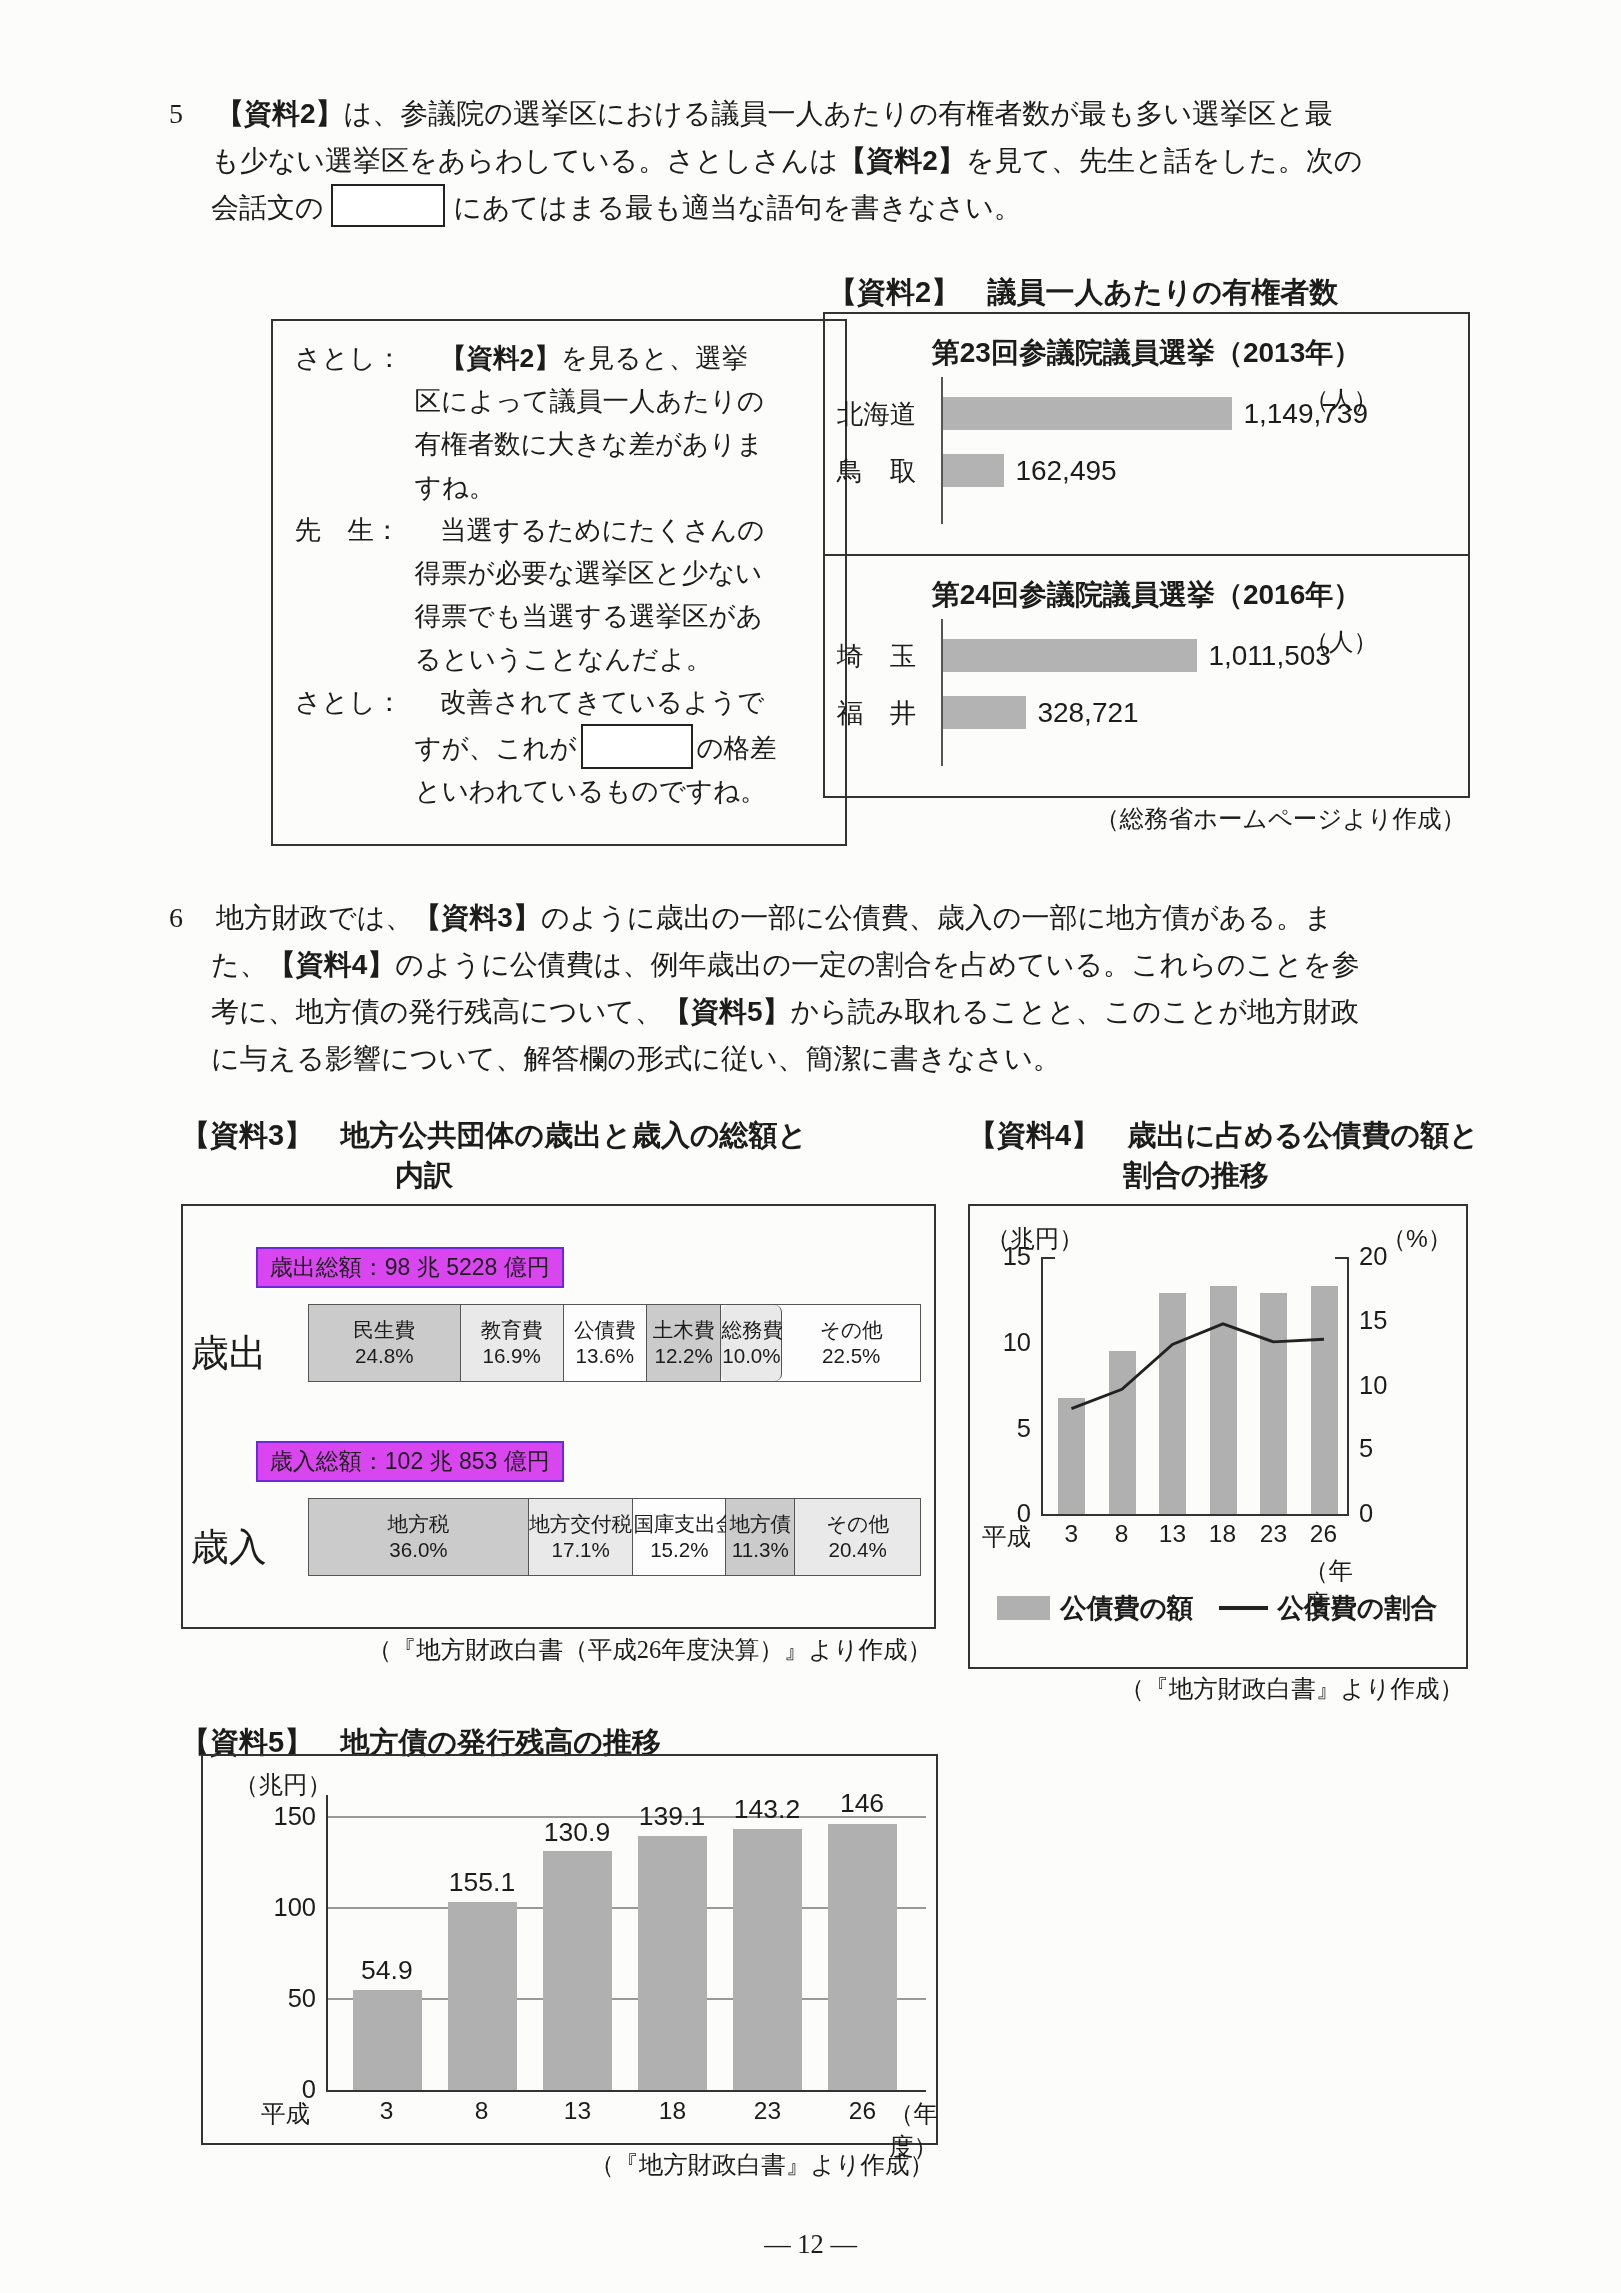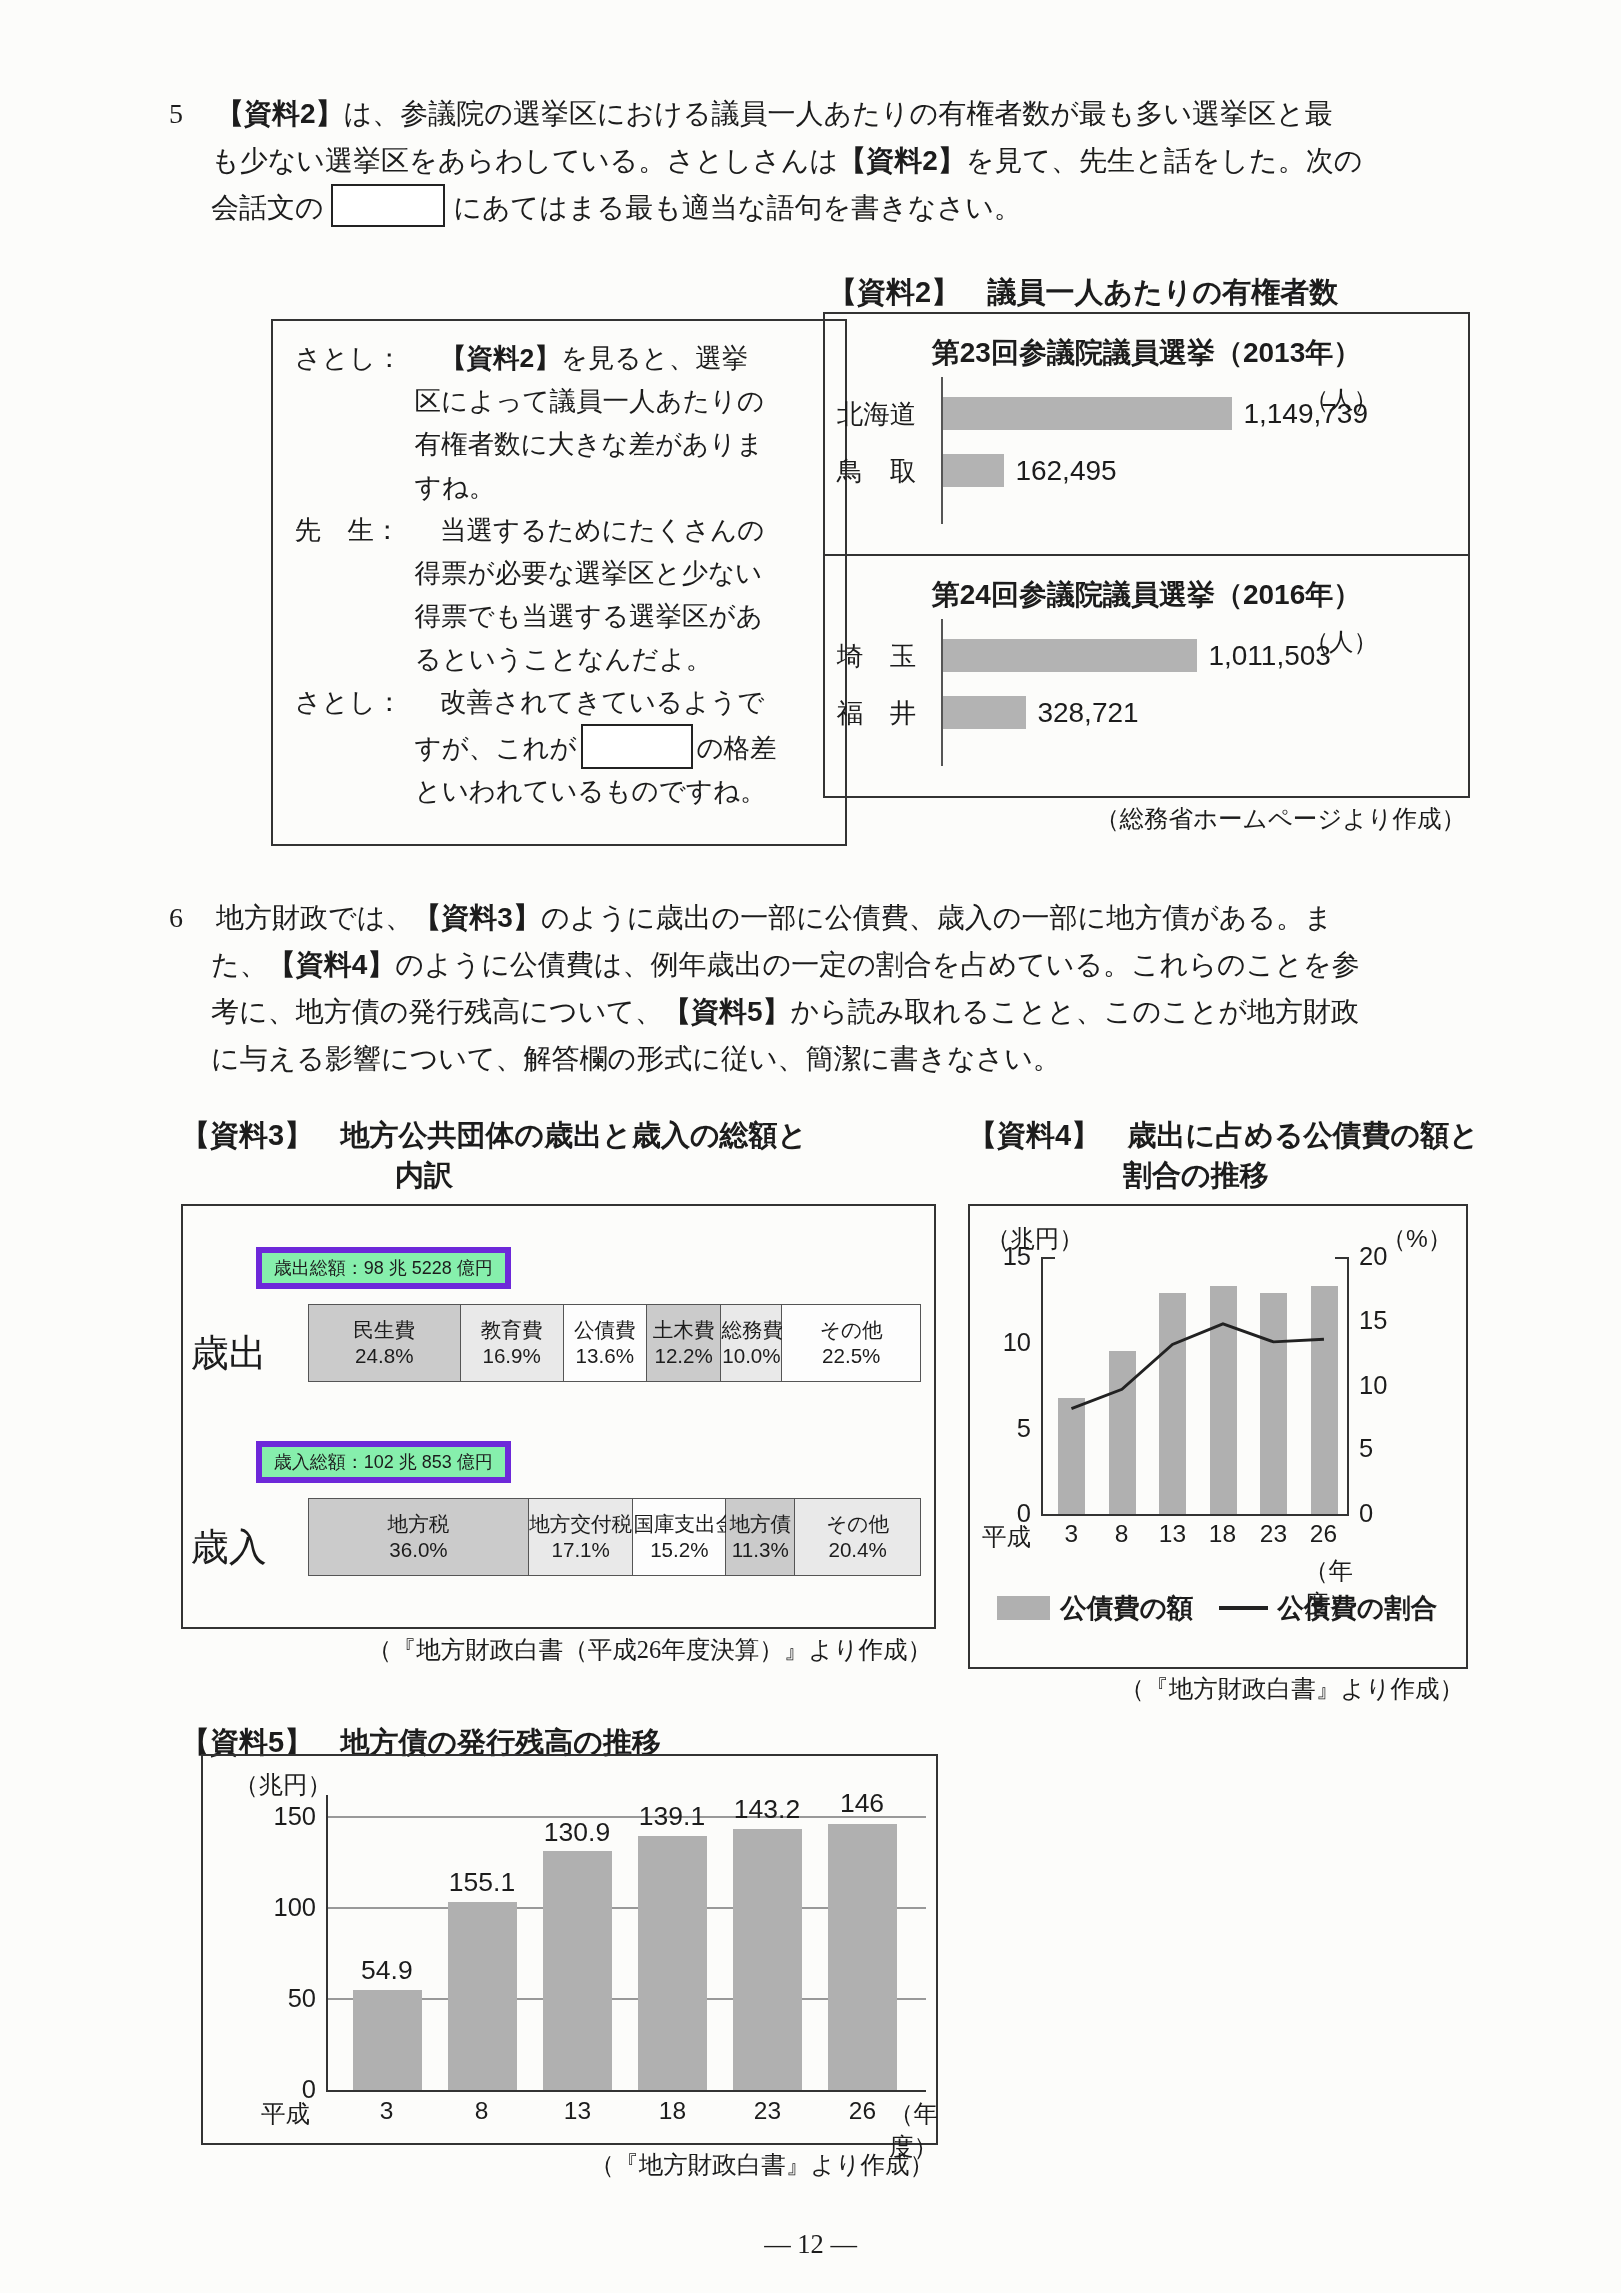--- a/index.html
+++ b/index.html
@@ -43,22 +43,22 @@
   .s2-row{display:flex;align-items:center;height:57px;}
   .s2-rowlabel{width:94px;font-size:26.5px;font-family:"Liberation Sans","DejaVu Sans",sans-serif;}
   .s2-bararea{display:flex;align-items:center;margin-left:11.8px;}
   .s2-bar{height:33px;background:#b3b3b3;}
   .s2-val{margin-left:11.8px;font-size:28px;font-family:"Liberation Sans","DejaVu Sans",sans-serif;}
 
   .source{position:absolute;font-size:24.5px;text-align:right;white-space:nowrap;}
 
   
   .s3-box{position:absolute;left:181px;top:1204px;width:751px;height:421px;border:2px solid #333;}
-  .total-box{position:absolute;left:73px;border:6px solid #6d28d9;padding:2.9px 11.8px;
-             font-size:18px;font-family:"Liberation Sans","DejaVu Sans",sans-serif;background:#86efac;white-space:nowrap;}
+  .total-box{position:absolute;left:73px;border:2px solid #6d28d9;padding:2.9px 11.8px;
+             font-size:23px;font-family:"Liberation Sans","DejaVu Sans",sans-serif;background:#d946ef;white-space:nowrap;}
   .s3-rowlabel{position:absolute;left:7.8px;font-size:38px;
                font-family:"Liberation Sans","DejaVu Sans",sans-serif;}
   .segbar{position:absolute;left:125px;width:613px;height:78px;border:1px solid #555;
           display:flex;box-sizing:border-box;background:#fff;}
   .seg{box-sizing:border-box;border-right:1px solid #555;text-align:center;
        font-family:"Liberation Sans","DejaVu Sans",sans-serif;font-size:20.6px;line-height:26.5px;
        padding-top:11.8px;white-space:nowrap;overflow:visible;}
   .seg:last-child{border-right:none;}
   .shade-dark{background:#cbcbcb;}
   .shade-light{background:#e9e9e9;}
@@ -223,21 +223,21 @@
           <div>16.9%</div>
         </div>
         <div class="seg shade-white" style="width: 13.6%;">
           <div>公債費</div>
           <div>13.6%</div>
         </div>
         <div class="seg shade-dark" style="width: 12.2%;">
           <div>土木費</div>
           <div>12.2%</div>
         </div>
-        <div class="seg shade-light" style="width: 10%;">
+        <div class="seg shade-light" style="width: 10%; border-radius: 7px;">
           <div>総務費</div>
           <div>10.0%</div>
         </div>
         <div class="seg shade-white" style="width: 22.5%;">
           <div>その他</div>
           <div>22.5%</div>
         </div>
       </div>
     <div class="total-box" style="top:235px;">歳入総額：102 兆 853 億円</div>
     <div class="s3-rowlabel" style="top:316px;">歳入</div>

